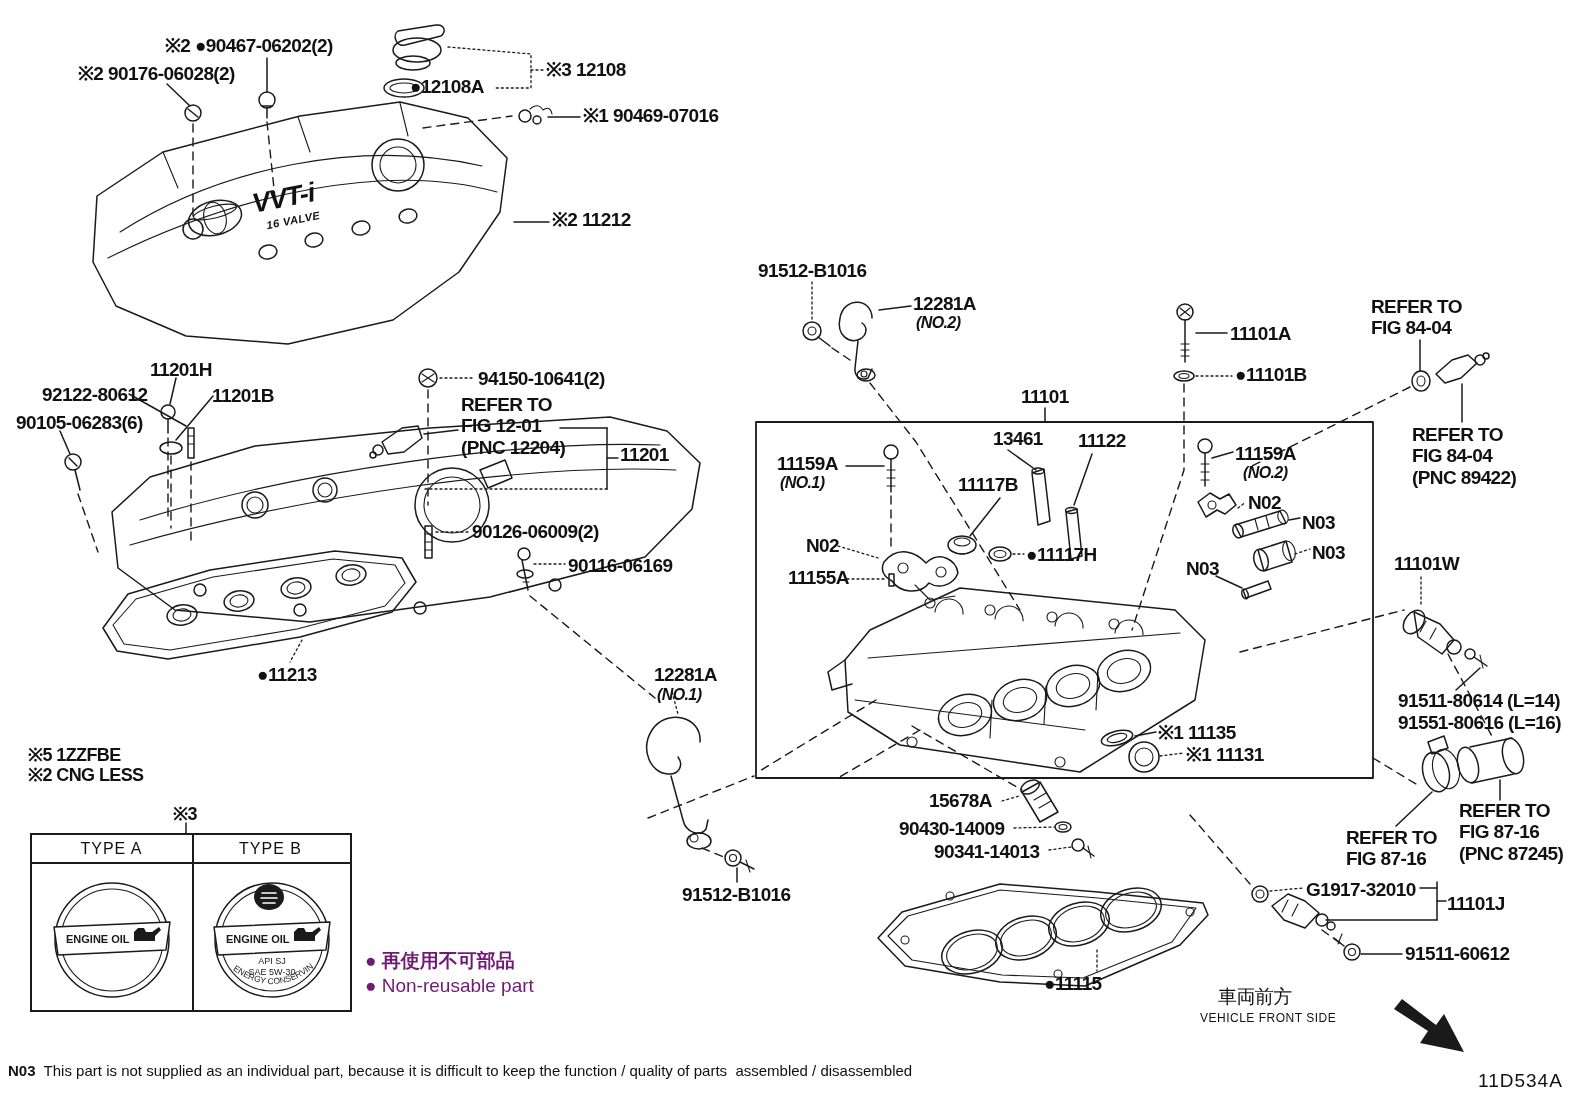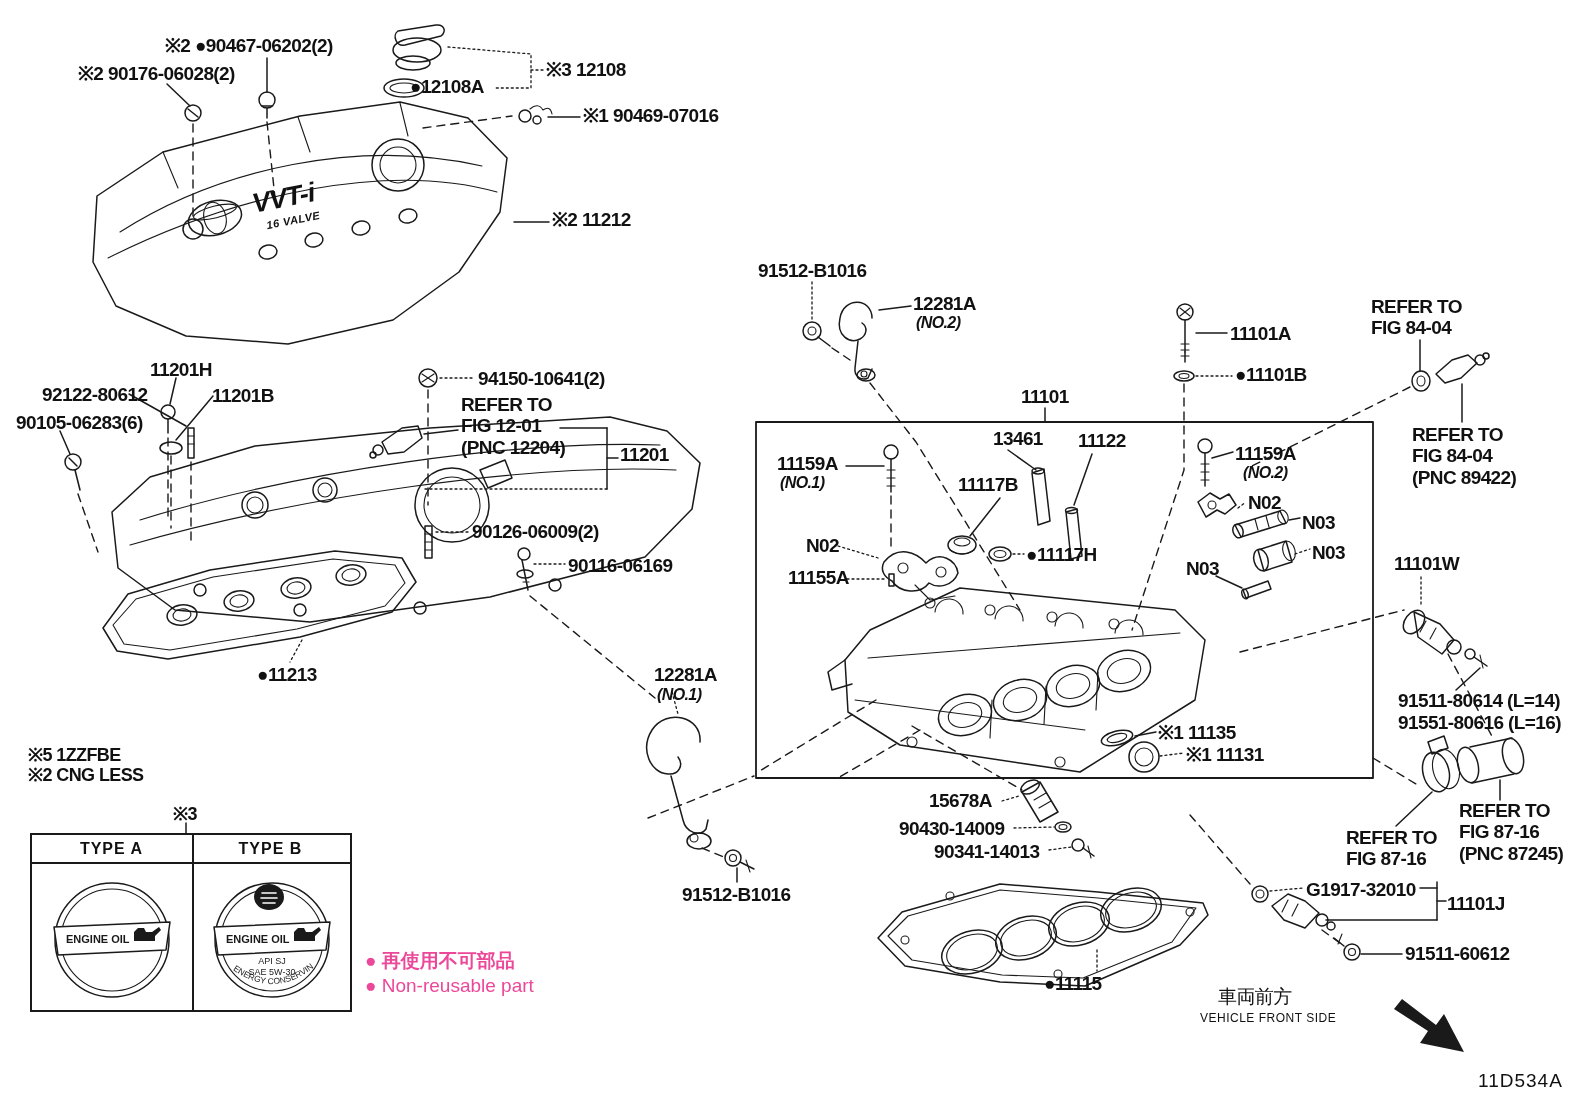--- a/index.html
+++ b/index.html
@@ -17,29 +17,29 @@
   .art .fdark{ fill:#1a1a1a; stroke:none; }
   .art .fwhite{ fill:#fff; }
   .art text { stroke:none; fill:#1a1a1a; font-family:"Liberation Sans", sans-serif; }
   .c {
     position:absolute; font-weight:700; font-size:19px; letter-spacing:-0.6px;
     white-space:pre-line; line-height:1.13; color:#111;
   }
   .c.sm { font-size:16px; font-weight:700;font-style:italic; }
   .ref { font-size:18px; }
   .note { position:absolute; font-size:15px; font-weight:400; letter-spacing:0; white-space:pre; color:#111; }
-  .legend { position:absolute; font-size:18px; font-weight:400; color:#ec4899; }
+  .legend { position:absolute; font-size:18px; font-weight:400; color:#701a75; }
   .captable {
     position:absolute; left:30px; top:833px; width:322px; height:179px;
     border:2px solid #1a1a1a; box-sizing:border-box;
   }
   .captable .hdr { display:flex; height:27px; border-bottom:2px solid #1a1a1a; }
   .captable .hcell {
     flex:1; display:flex; align-items:center; justify-content:center;
-    font-size:16px; font-weight:700; letter-spacing:1px;
+    font-size:16px; font-weight:400; letter-spacing:1px;
   }
   .captable .vline { position:absolute; left:160px; top:0; bottom:0; width:0; border-left:2px solid #1a1a1a; }
   .vvti {
     position:absolute; left:252px; top:183px; transform:rotate(-11deg);
     font-weight:700; font-style:italic; font-size:27px; letter-spacing:-1px;
   }
   .vvti-sub {
     position:absolute; left:266px; top:214px; transform:rotate(-11deg);
     font-weight:700; font-style:italic; font-size:11px; letter-spacing:0.5px;
   }
@@ -524,14 +524,15 @@
   </div>
 
   <div class="legend jp" style="left:365px;top:948px">● 再使用不可部品</div>
   <div class="legend" style="left:365px;top:975px;font-size:19px">● Non-reusable part</div>
 
   <div class="c jp" style="left:1218px;top:986px;font-weight:400">車両前方</div>
   <div class="c" style="left:1200px;top:1012px;font-weight:400;font-size:12px;letter-spacing:0.5px">VEHICLE FRONT SIDE</div>
 
   <div class="code" style="left:1478px;top:1070px">11D534A</div>
 
+  <div class="note" style="left:8px;top:1062px"><span style="font-weight:700">N03</span>  <span>This part is not supplied as an individual part, because it is difficult to keep the function / quality of parts  assembled / disassembled</span></div>
 
 </div>
 
 </body></html>

